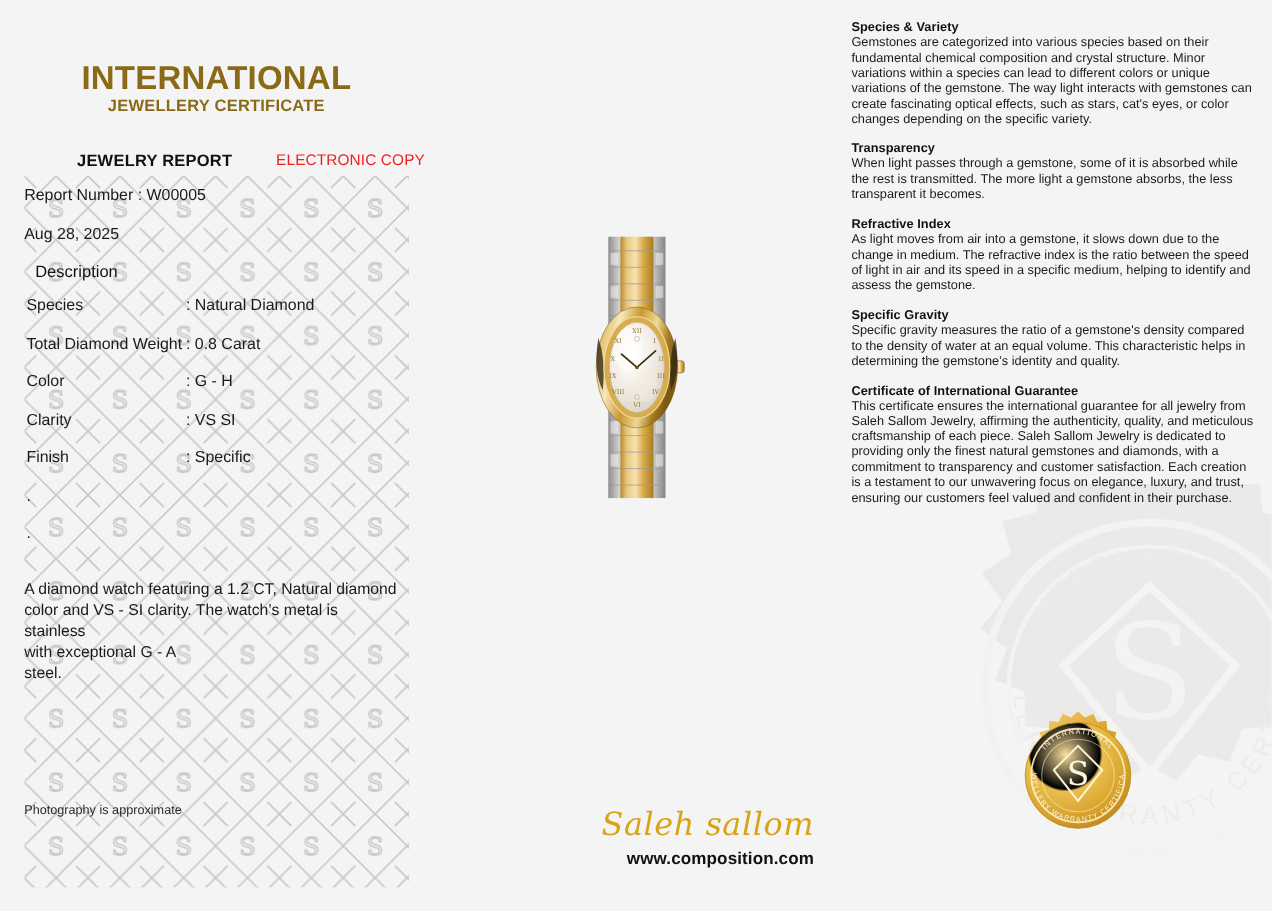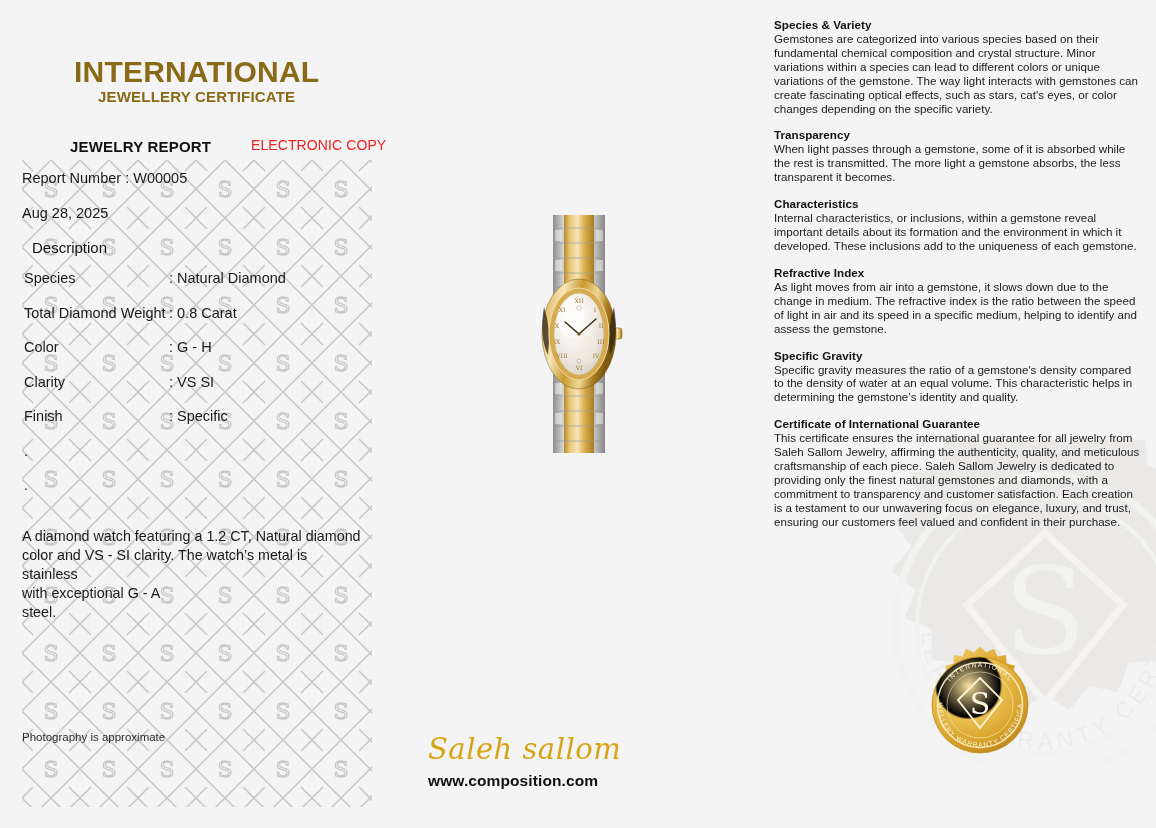--- a/index.html
+++ b/index.html
@@ -88,21 +88,21 @@
     z-index:1;opacity:1;pointer-events:none;
   }
 
   
   .seal{
     position:absolute;left:921px;top:646px;width:118px;height:118px;z-index:4;
   }
 
   
   .footer{
-    position:absolute;left:428px;top:735px;width:300px;text-align:left;z-index:4;
+    position:absolute;left:440px;top:735px;width:300px;text-align:right;z-index:4;
   }
   .footer .script{
     font-family:"DejaVu Serif", serif;
     font-style:italic;font-size:29px;color:#d8a417;
     line-height:1.0;letter-spacing:0.5px;
   }
   .footer .url{
     margin-top:8px;font-size:15.5px;font-weight:bold;color:#111;letter-spacing:0.1px;
   }
 </style>
@@ -354,24 +354,20 @@
   <div class="right-col">
     <div class="sec">
       <h3>Species &amp; Variety</h3>
       <p>Gemstones are categorized into various species based on their fundamental chemical composition and crystal structure. Minor variations within a species can lead to different colors or unique variations of the gemstone. The way light interacts with gemstones can create fascinating optical effects, such as stars, cat's eyes, or color changes depending on the specific variety.</p>
     </div>
     <div class="sec">
       <h3>Transparency</h3>
       <p>When light passes through a gemstone, some of it is absorbed while the rest is transmitted. The more light a gemstone absorbs, the less transparent it becomes.</p>
     </div>
     <div class="sec">
-      <h3>Characteristics</h3>
-      <p>Internal characteristics, or inclusions, within a gemstone reveal important details about its formation and the environment in which it developed. These inclusions add to the uniqueness of each gemstone.</p>
-    </div>
-    <div class="sec">
       <h3>Refractive Index</h3>
       <p>As light moves from air into a gemstone, it slows down due to the change in medium. The refractive index is the ratio between the speed of light in air and its speed in a specific medium, helping to identify and assess the gemstone.</p>
     </div>
     <div class="sec">
       <h3>Specific Gravity</h3>
       <p>Specific gravity measures the ratio of a gemstone's density compared to the density of water at an equal volume. This characteristic helps in determining the gemstone’s identity and quality.</p>
     </div>
     <div class="sec">
       <h3>Certificate of International Guarantee</h3>
       <p>This certificate ensures the international guarantee for all jewelry from Saleh Sallom Jewelry, affirming the authenticity, quality, and meticulous craftsmanship of each piece. Saleh Sallom Jewelry is dedicated to providing only the finest natural gemstones and diamonds, with a commitment to transparency and customer satisfaction. Each creation is a testament to our unwavering focus on elegance, luxury, and trust, ensuring our customers feel valued and confident in their purchase.</p>

